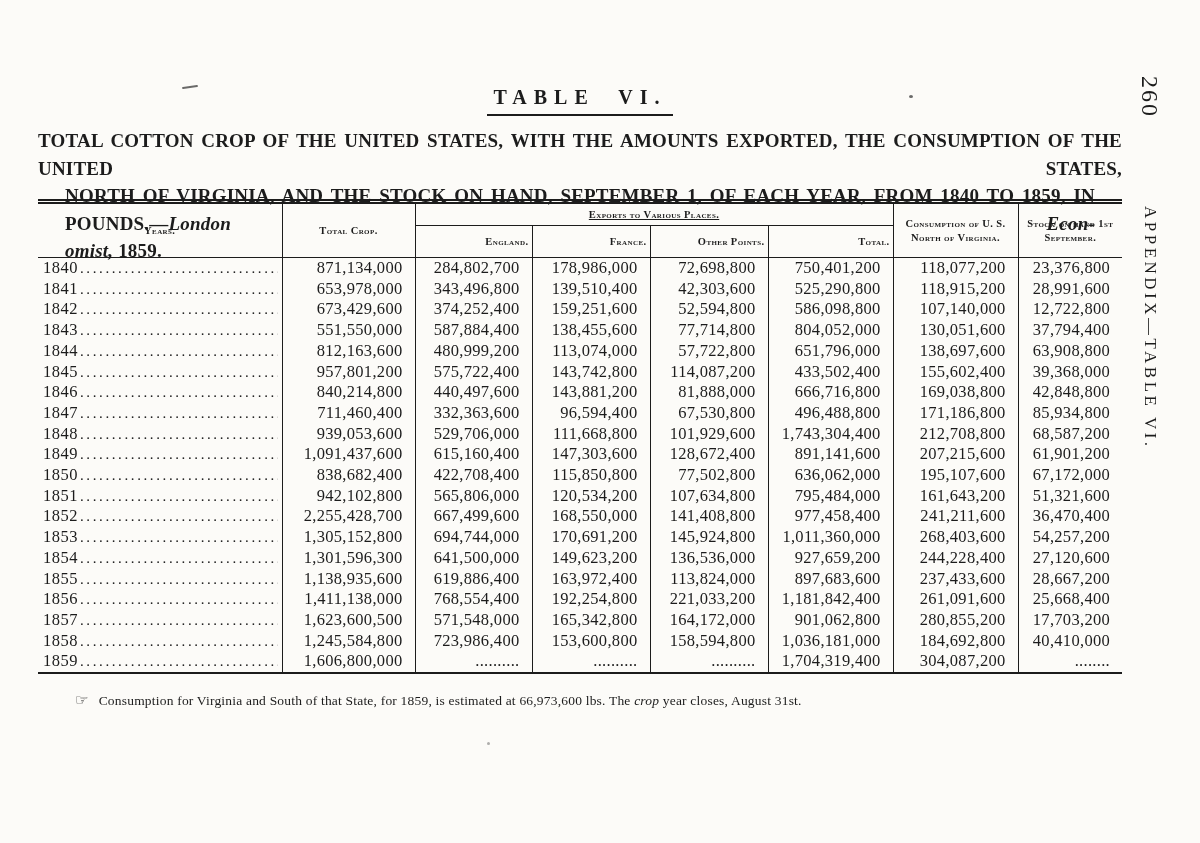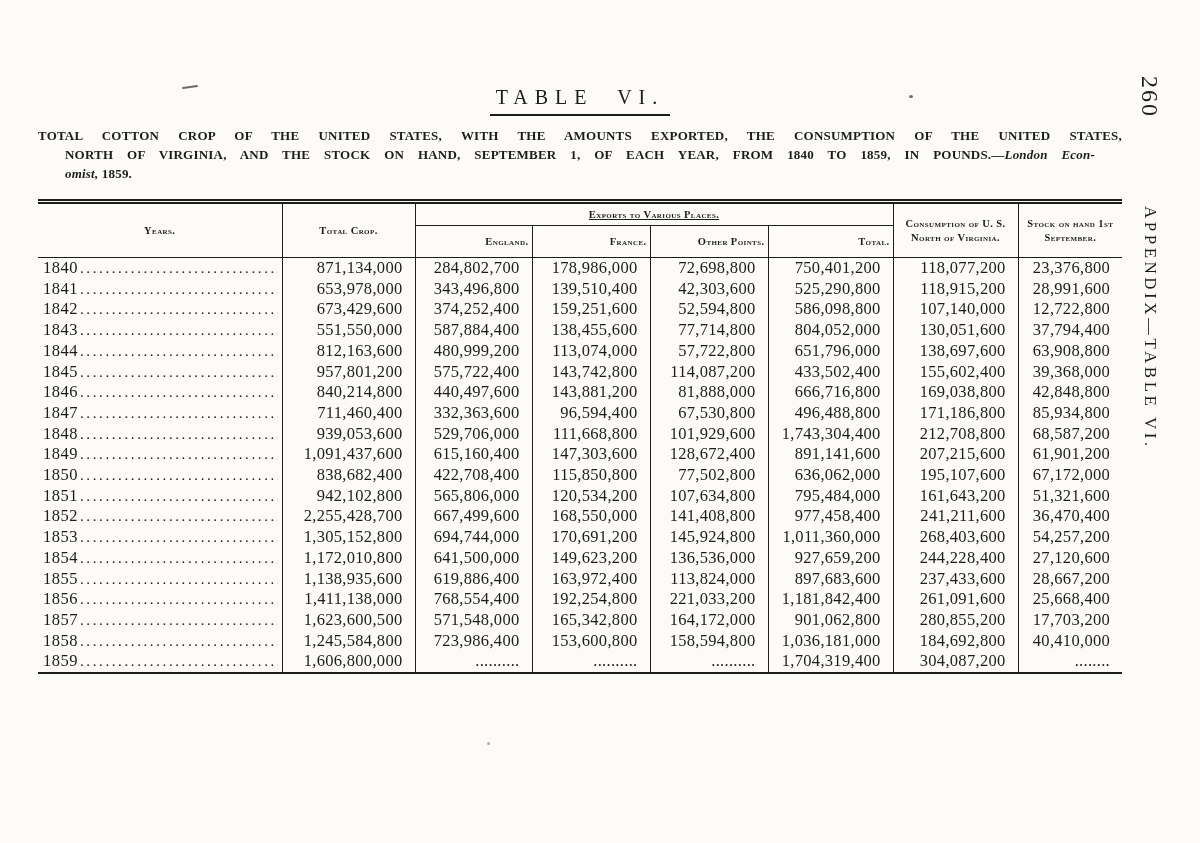--- a/index.html
+++ b/index.html
@@ -20,29 +20,29 @@
   .speck.dash { width:16px; height:2px; left:182px; top:86px; transform:rotate(-8deg); }
   .speck.dot1 { width:4px; height:3px; left:909px; top:95px; border-radius:50%; }
   .speck.dot2 { width:3px; height:3px; left:487px; top:742px; border-radius:50%; opacity:.4; }
 
   .title-wrap {
     position:absolute; left:38px; top:86px; width:1084px;
     text-align:center;
   }
   .title {
     display:inline-block;
-    font-size:20px; font-weight:normal;
+    font-size:20px; font-weight:bold;
     letter-spacing:7px; word-spacing:12px;
     border-bottom:2px solid #1c1c1c;
     padding:0 6px 5px 6px;
   }
 
   .caption {
     position:absolute; left:38px; top:127px; width:1084px;
-    font-size:13px; font-weight:bold; line-height:1.45;
+    font-size:19px; font-weight:bold; line-height:1.45;
     letter-spacing:.2px;
   }
   .cap-line1 { text-align:justify; text-align-last:justify; }
   .cap-line2 { margin:0 27px; text-align:justify; text-align-last:justify; }
   .cap-line3 { margin-left:27px; }
   .caption em { font-weight:bold; }
 
   table.data-table {
     position:absolute; left:38px; top:199px; width:1084px;
     border-collapse:collapse; table-layout:fixed;
@@ -373,21 +373,21 @@
       <td class="num bl">54,257,200</td>
     </tr>
 
     <tr>
       <td class="c-year">
         <div class="yearwrap">
           <span class="yr">1854</span>
           <span class="leader"></span>
         </div>
       </td>
-      <td class="num bl">1,172,010,800</td>
+      <td class="num bl">1,301,596,300</td>
       <td class="num bl">641,500,000</td>
       <td class="num bl">149,623,200</td>
       <td class="num bl">136,536,000</td>
       <td class="num bl">927,659,200</td>
       <td class="num bl">244,228,400</td>
       <td class="num bl">27,120,600</td>
     </tr>
 
     <tr>
       <td class="c-year">
@@ -464,14 +464,17 @@
       <td class="num bl">..........</td>
       <td class="num bl">..........</td>
       <td class="num bl">..........</td>
       <td class="num bl">1,704,319,400</td>
       <td class="num bl">304,087,200</td>
       <td class="num bl">........</td>
     </tr>
   </tbody>
   </table>
 
+  <div class="footnote">
+    <span class="manicule">☞</span><span>Consumption for Virginia and South of that State, for 1859, is estimated at 66,973,600 lbs.  The</span> <em>crop</em> <span>year closes, August 31st.</span>
+  </div>
 
 </div>
 
 </body></html>

